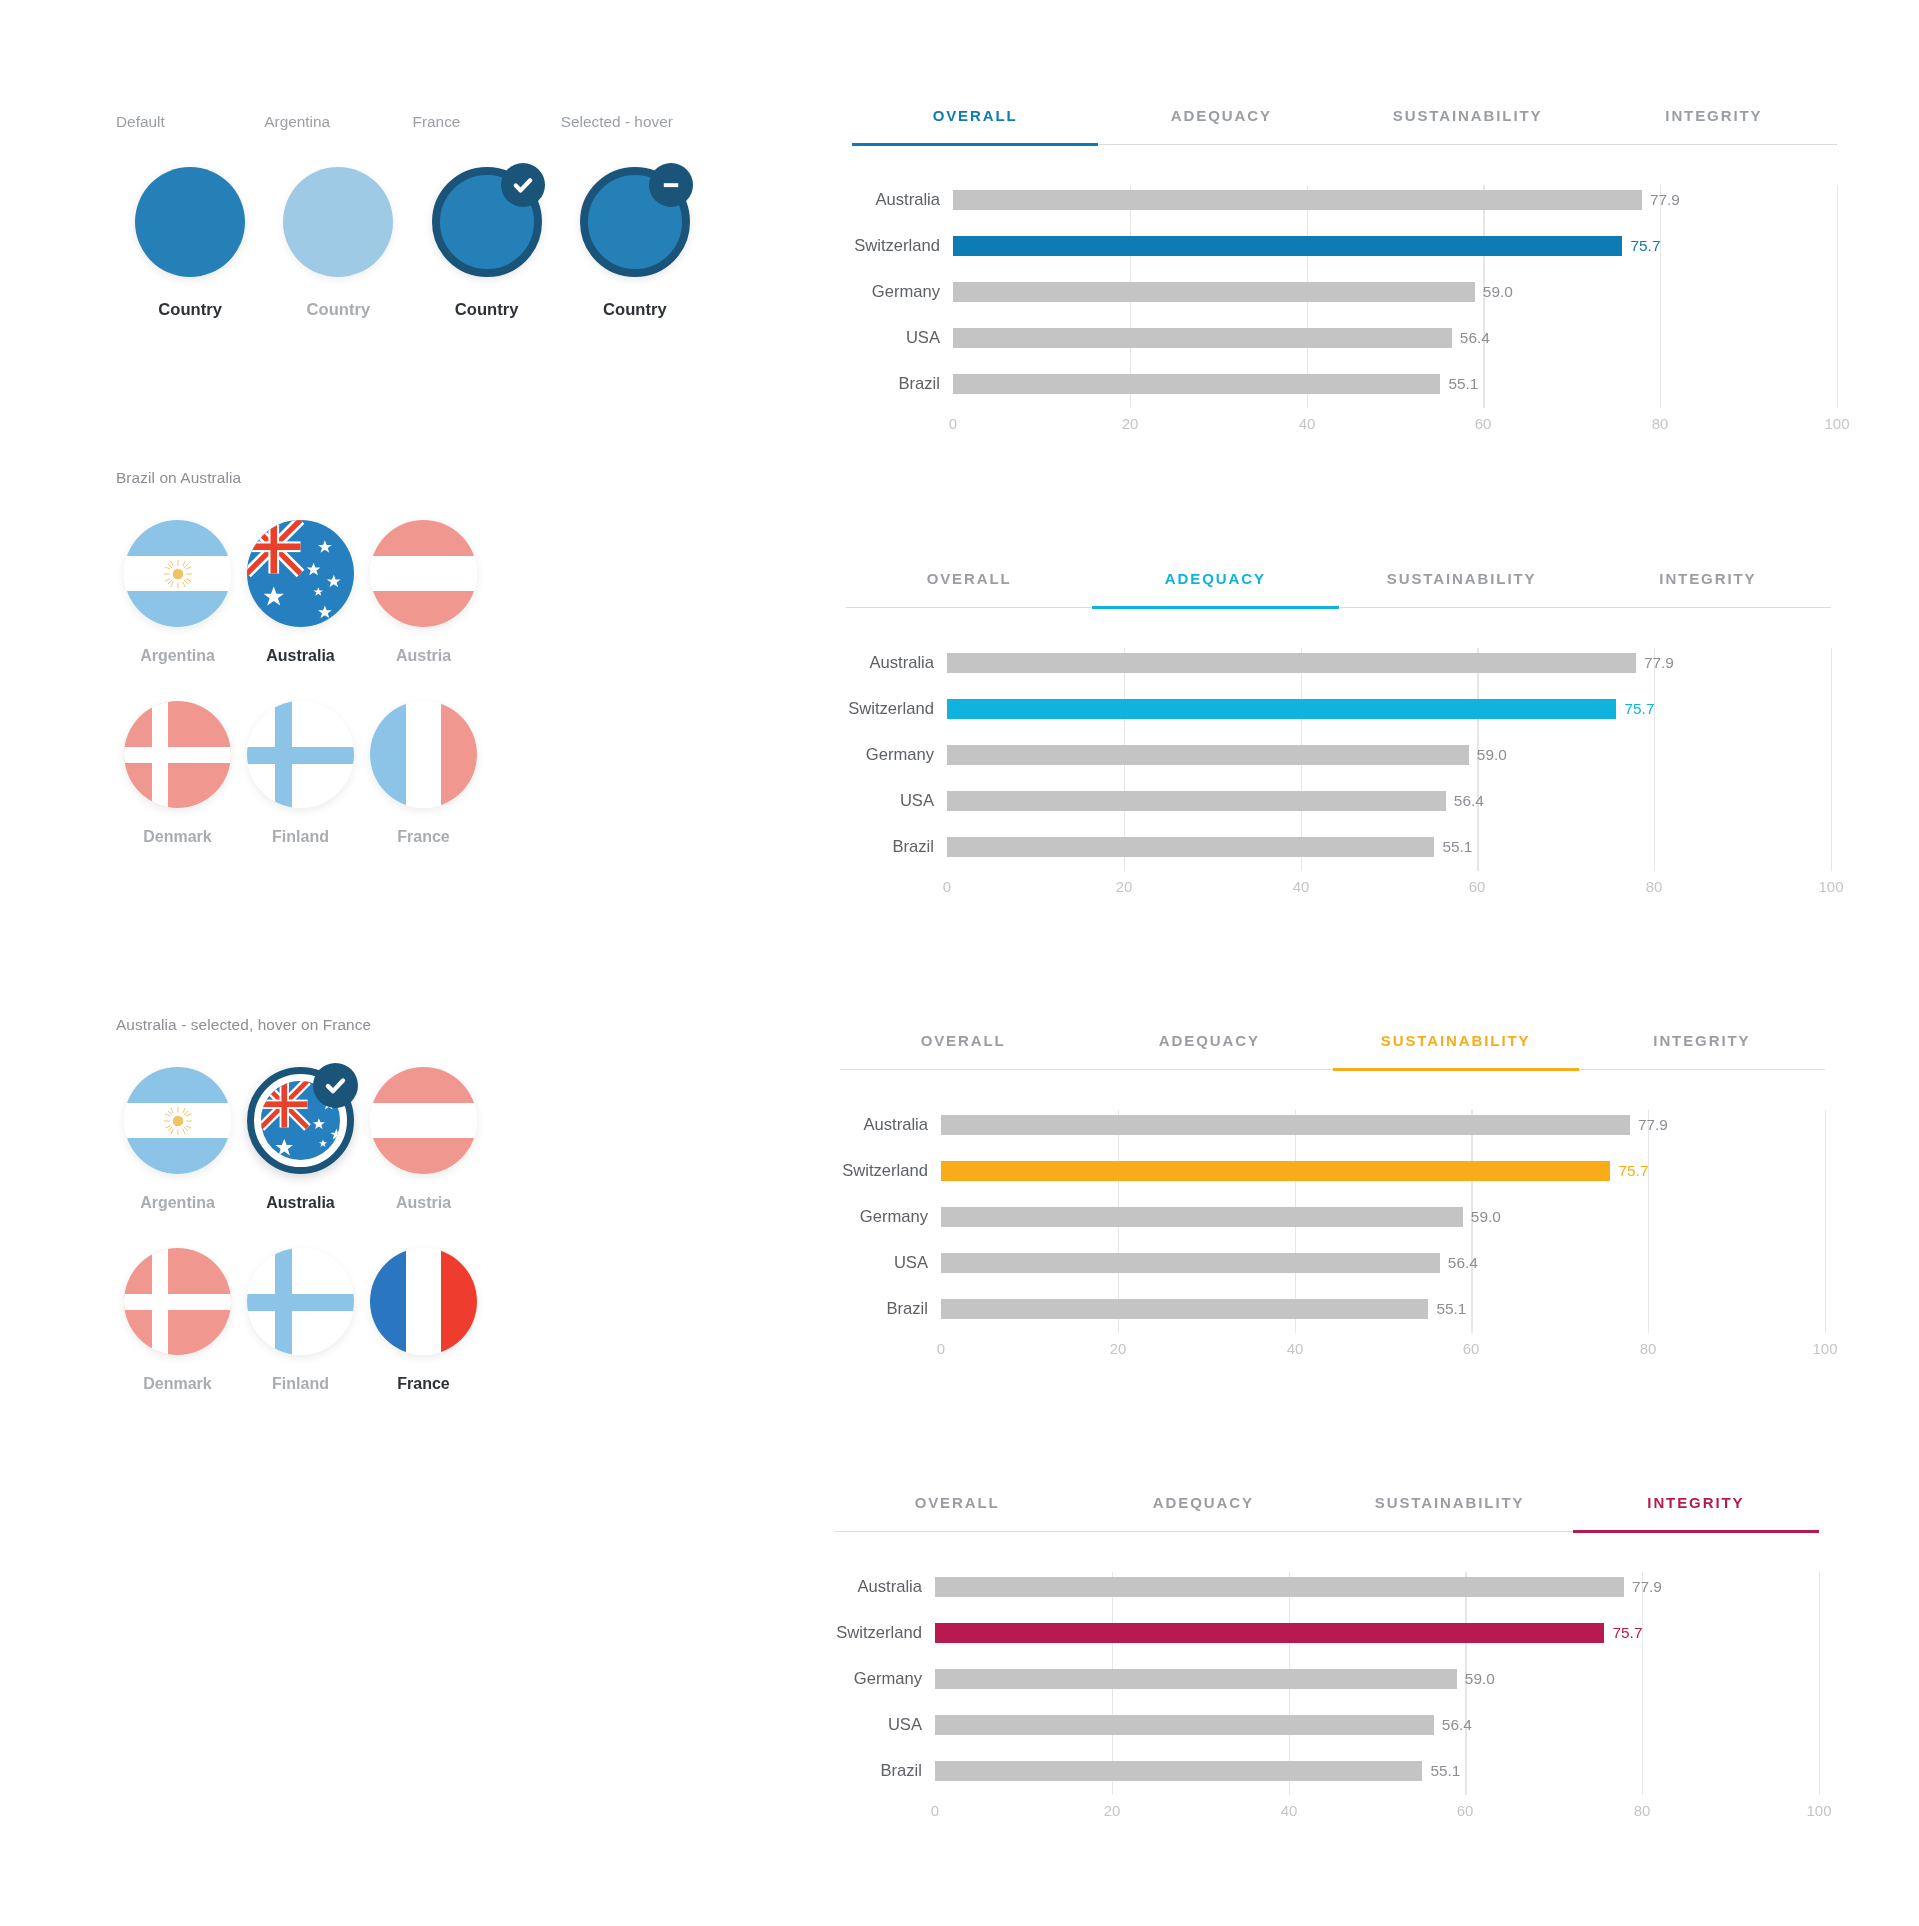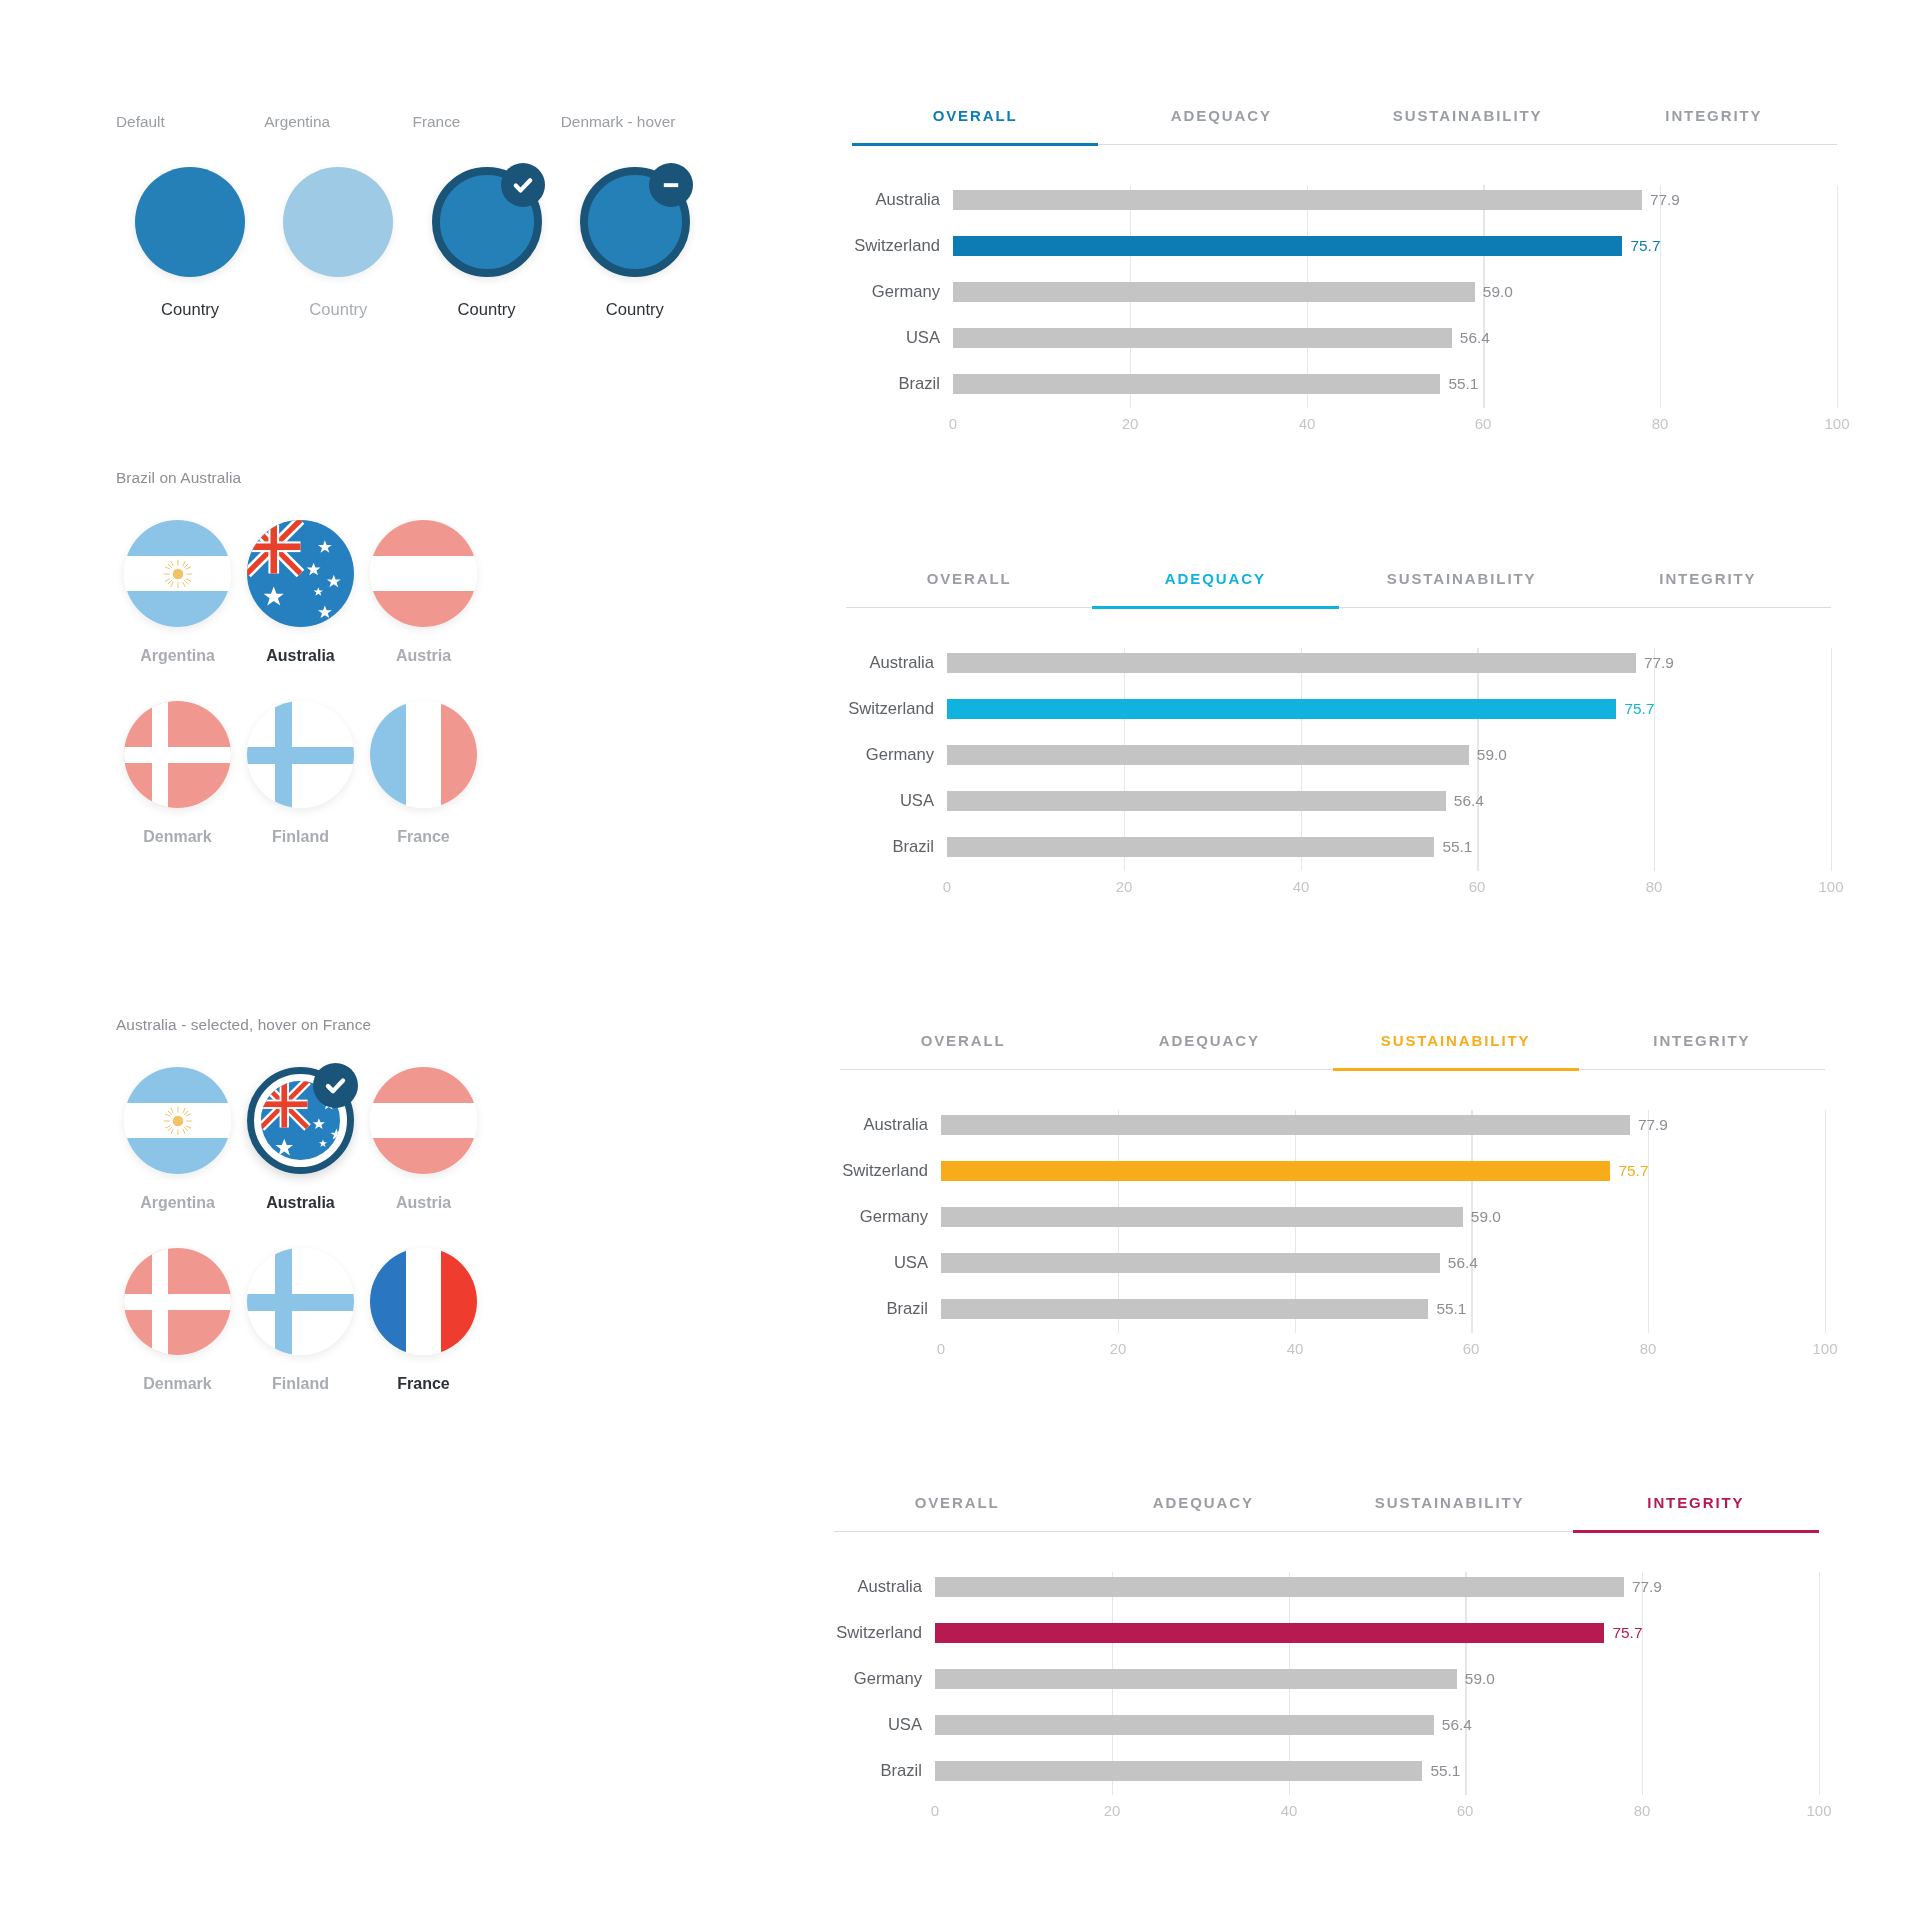--- a/index.html
+++ b/index.html
@@ -47,21 +47,21 @@
   }
   .badge {
     position: absolute; top: -3.6px; right: -3.6px;
     width: 44px; height: 44px; border-radius: 50%;
     background: #1a5478;
     display: flex; align-items: center; justify-content: center;
   }
   .badge svg { display: block; }
   .state-label {
     margin-top: 22.5px;
-    font-size: 16.6px; font-weight: normal;
+    font-size: 16.6px; font-weight: bold;
     color: #2d3237;
   }
   .state-label.muted { color: #a9adb2; }
 
   
   .flag-block { position: absolute; left: 116px; }
   .flag-block .section-caption { margin-bottom: 33px; }
   .flag-grid { display: grid; grid-template-columns: repeat(3, 123px); gap: 36px 0px; }
   .flag-cell { width: 123px; display: flex; flex-direction: column; align-items: center; }
 
@@ -149,21 +149,21 @@
 
 <div class="page">
 
   <div class="left-col">
 
     <div class="states-row">
       <div class="state-headers">
         <div class="state-head">Default</div>
         <div class="state-head">Argentina</div>
         <div class="state-head">France</div>
-        <div class="state-head">Denmark - hover</div>
+        <div class="state-head">Selected - hover</div>
       </div>
       <div class="state-items">
 
         <div class="state-item">
           <div class="swatch-wrap">
             <div class="swatch default"></div>
           </div>
           <div class="state-label">Country</div>
         </div>
 

